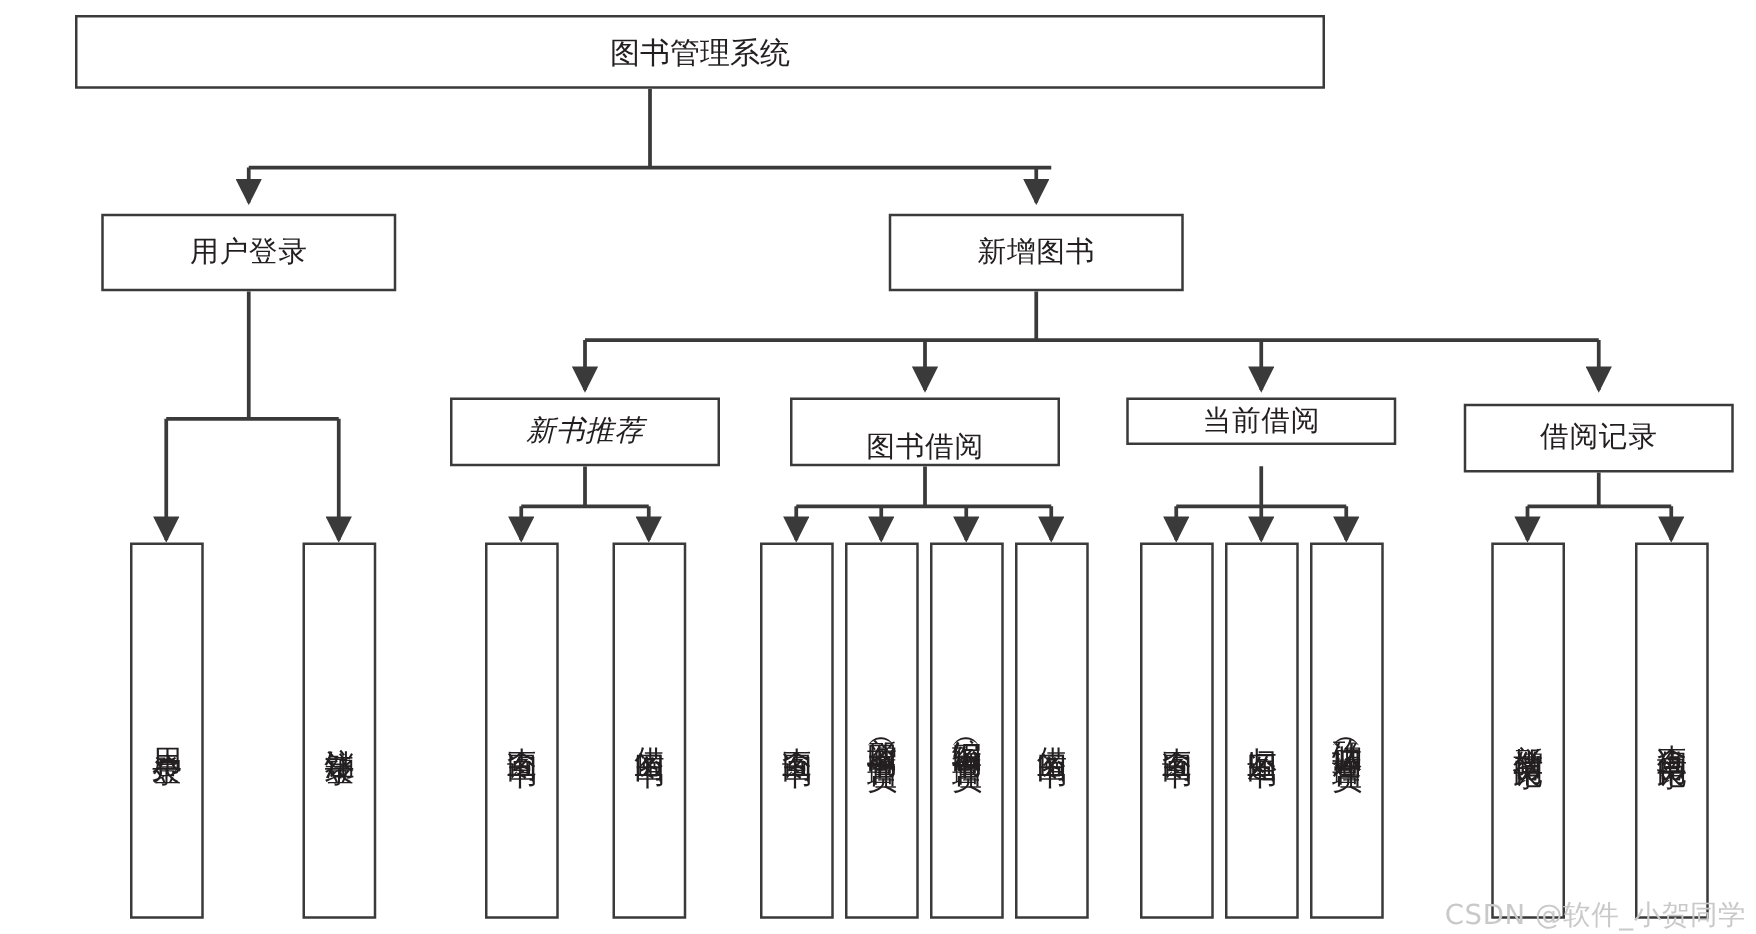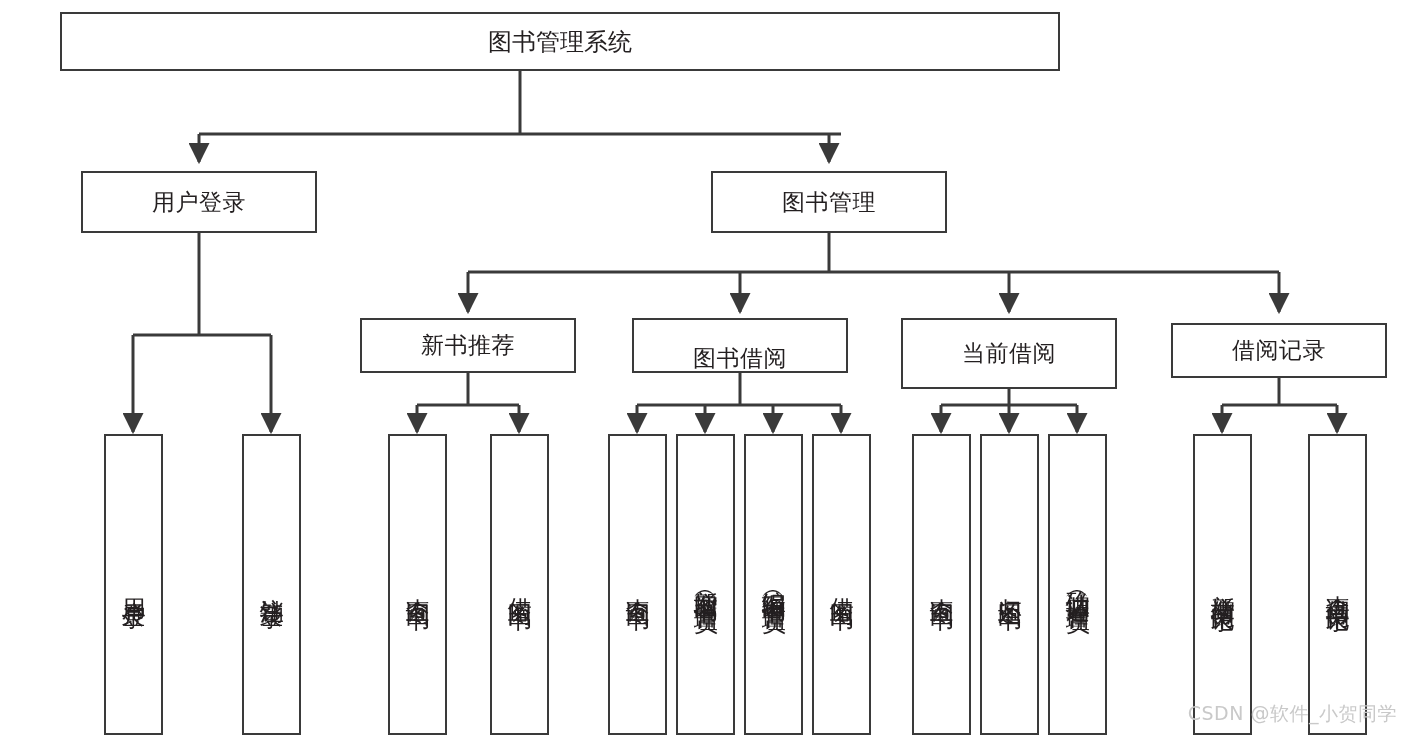--- a/index.html
+++ b/index.html
@@ -54,22 +54,22 @@
   .node.leaf .vtext{
     writing-mode:vertical-rl;
     text-orientation:upright;
     display:block;
     white-space:normal;
     letter-spacing:3px;
   }
   #watermark{
     position:absolute;
     right:8px;
-    bottom:20px;
-    font-size:19px;
+    bottom:0;
+    font-size:22px;
     color:#c9c9c9;
     z-index:5;
     white-space:nowrap;
     letter-spacing:0.5px;
   }
 </style>
 </head>
 <body>
 
 <div id="canvas">
@@ -125,30 +125,30 @@
   </svg>
 
   <div class="node root" style="left:20px; top:12px; width:1000px; height:59px;margin-left:40px;">
     <span>图书管理系统</span>
   </div>
 
   <div class="node h" style="left:81px; top:171px; width:236px; height:62px;">
     <span>用户登录</span>
   </div>
   <div class="node h" style="left:711px; top:171px; width:236px; height:62px;">
-    <span>图书管理</span>
+    <span>新增图书</span>
   </div>
 
-  <div class="node h" style="left:360px; top:318px; width:216px; height:55px;">
+  <div class="node h" style="left:360px; top:318px; width:216px; height:55px;font-style:italic;">
     <span>新书推荐</span>
   </div>
   <div class="node h" style="left:632px; top:318px; width:216px; height:55px;align-items:flex-end;">
     <span>图书借阅</span>
   </div>
-  <div class="node h" style="left:901px; top:318px; width:216px; height:71px;">
+  <div class="node h" style="left:901px; top:318px; width:216px; height:38px;">
     <span>当前借阅</span>
   </div>
   <div class="node h" style="left:1171px; top:323px; width:216px; height:55px;">
     <span>借阅记录</span>
   </div>
 
   <div class="node leaf" style="left:104px; top:434px; width:59px; height:301px;">
     <span class="vtext">用户登录</span>
   </div>
   <div class="node leaf" style="left:242px; top:434px; width:59px; height:301px;">

